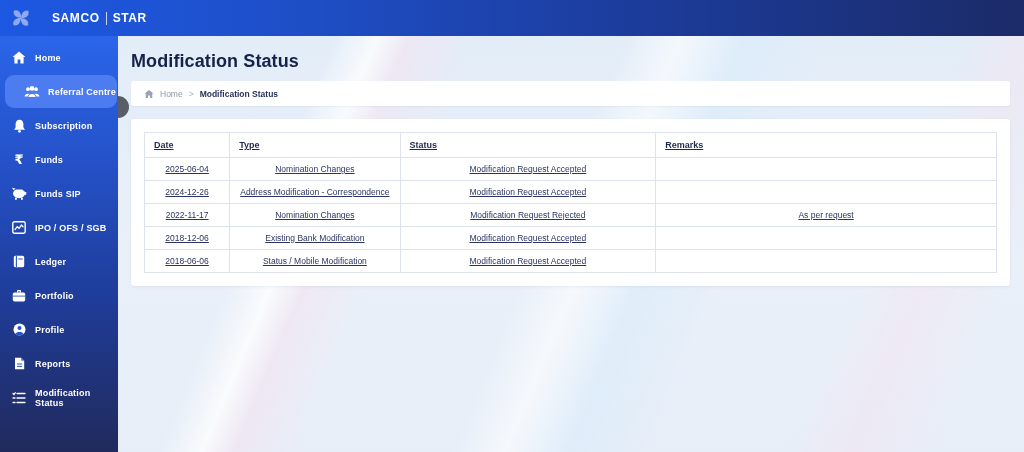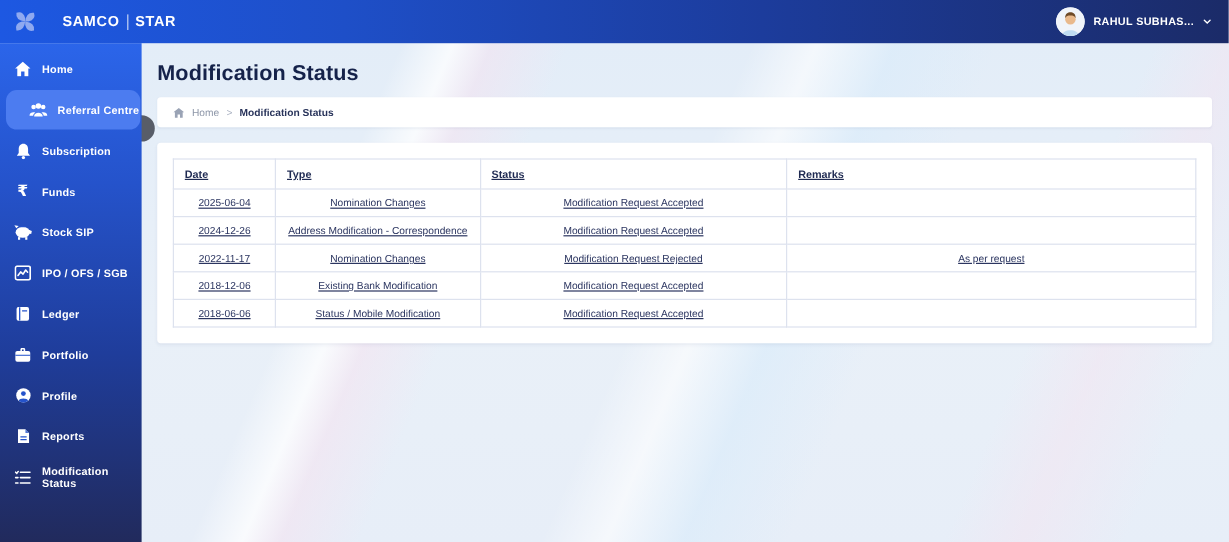--- a/index.html
+++ b/index.html
@@ -106,34 +106,20 @@
         <path d="M0,0 Q-9,-1 -8,-8 Q-2,-10 0,-3 Z" transform="rotate(270)"></path>
       </g>
     </svg>
     <span class="brand-text">
       <span>SAMCO</span>
       <span class="brand-sep"></span>
       <span>STAR</span>
     </span>
   </div>
 
-  <div class="usermenu">
-    <span class="avatar">
-      <svg width="24" height="24" viewBox="0 0 24 24">
-        <circle cx="12" cy="12" r="12" fill="#f0f4fa"></circle>
-        <path d="M5 24 C5 17.5 19 17.5 19 24 Z" fill="#bfdcf2"></path>
-        <circle cx="12" cy="10" r="4.4" fill="#e9b98c"></circle>
-        <path d="M7.6 9.2 C7.4 5.4 10 4.2 12 4.2 C14 4.2 16.6 5.4 16.4 9.2 C15.4 6.8 13.6 6.9 12 6.9 C10.4 6.9 8.6 6.8 7.6 9.2 Z" fill="#6e4a27"></path>
-      </svg>
-    </span>
-    <span class="user-name">RAHUL SUBHAS...</span>
-    <svg class="chev" viewBox="0 0 10 10">
-      <polyline points="2,3.5 5,6.5 8,3.5" fill="none" stroke="#ffffff" stroke-width="1.4" stroke-linecap="round"></polyline>
-    </svg>
-  </div>
 </div>
 
 <div class="sidebar">
 
   <div class="nav-item">
     <span class="nav-icon">
       <svg width="14" height="13" viewBox="0 0 14 13">
           <path d="M7 .5 L13.4 6 H11.6 V12.5 H8.4 V8.6 H5.6 V12.5 H2.4 V6 H.6 Z" fill="#fff"></path>
         </svg>
     </span>
@@ -175,21 +161,21 @@
     <span class="nav-icon">
       <svg width="16" height="13" viewBox="0 0 16 13" fill="#fff">
         <ellipse cx="8" cy="6.6" rx="6" ry="4.6"></ellipse>
         <path d="M13 4.5 L15.5 5.5 L15 8 L13 7.5 Z"></path>
         <path d="M2.6 3.2 L1 .8 L4.6 1.4 Z"></path>
         <rect x="4" y="10.6" width="1.8" height="2.2"></rect>
         <rect x="10" y="10.6" width="1.8" height="2.2"></rect>
         <rect x="5.6" y="1.4" width="4.6" height="1" rx=".5" fill="#2553cb"></rect>
       </svg>
     </span>
-    <span>Stock SIP</span>
+    <span>Funds SIP</span>
   </div>
 
   <div class="nav-item">
     <span class="nav-icon">
       <svg width="14" height="13" viewBox="0 0 14 13">
         <rect x=".8" y=".8" width="12.4" height="11.4" rx="1.6" fill="none" stroke="#fff" stroke-width="1.4"></rect>
         <polyline points="3,8.6 5.2,5.6 7.2,7.4 9.4,4 11,5.8" fill="none" stroke="#fff" stroke-width="1.3" stroke-linecap="round" stroke-linejoin="round"></polyline>
       </svg>
     </span>
     <span>IPO / OFS / SGB</span>

